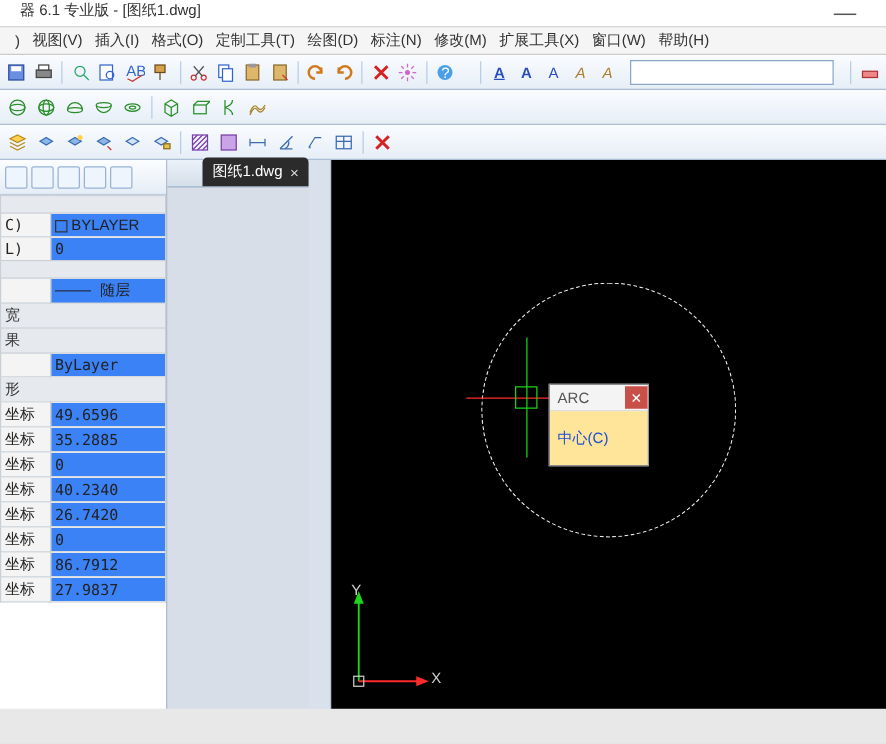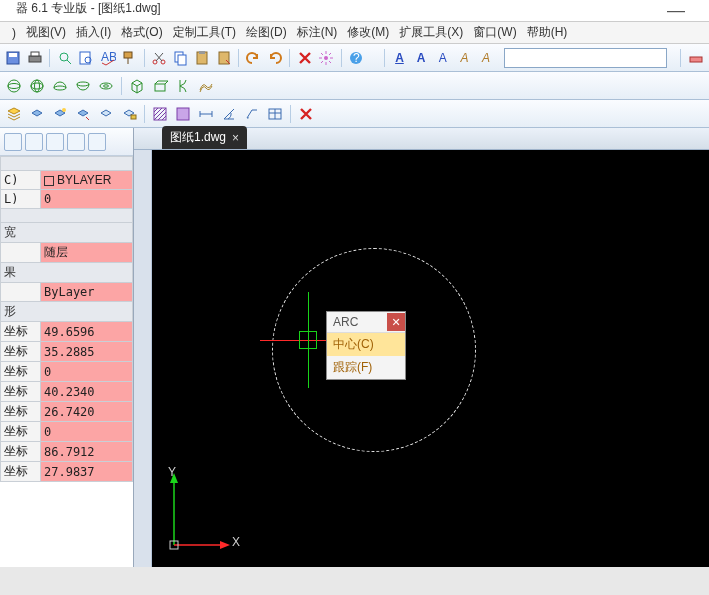--- a/index.html
+++ b/index.html
@@ -11,41 +11,41 @@
 .toolbar{background:linear-gradient(#fafcff,#e6eef7);border-bottom:1px solid #aabfd6;display:flex;align-items:center;padding:2px 4px;height:28px;gap:3px}
 .toolbar .btn{width:20px;height:20px;display:flex;align-items:center;justify-content:center;border:1px solid transparent;border-radius:2px}
 .toolbar .sep{width:1px;height:18px;background:#b7cde4;margin:0 2px}
 .toolbar .bigcombo{width:176px;height:20px;background:#fff;border:1px solid #8aa7c7;margin-left:6px}
 .main{display:flex;height:calc(100% - 156px)}
 .left{width:134px;background:#f2f4f7;border-right:1px solid #99a8bb;display:flex;flex-direction:column;overflow:hidden}
 .left .iconrow{height:28px;background:linear-gradient(#fbfdff,#e6edf6);border-bottom:1px solid #c2cfde;display:flex;align-items:center;gap:3px;padding:0 4px}
 .left .iconrow .ib{width:18px;height:18px;border:1px solid #98b3d4;background:#eef5fc;border-radius:2px}
 .propgrid{flex:1;overflow-y:auto;background:#fff}
 .propgrid table{width:100%;border-collapse:collapse}
-.propgrid td{border:1px solid #c9cfd6;height:19px;padding:1px 3px;font-family:SimSun,monospace;font-size:12px;color:#222;background:#fca5a5;white-space:nowrap;overflow:hidden}
+.propgrid td{border:1px solid #c9cfd6;height:19px;padding:1px 3px;font-family:SimSun,monospace;font-size:12px;color:#222;background:#3b82f6;white-space:nowrap;overflow:hidden}
 .propgrid td.lab{width:40px;background:#f4f4f4}
 .propgrid td.hdr{background:#e6e9ee;font-weight:400;color:#333}
 .propgrid td.layerbox{position:relative}
 .propgrid td.layerbox .sw{display:inline-block;width:10px;height:10px;border:1px solid #333;margin-right:3px;vertical-align:middle}
-.canvaswrap{flex:1;display:flex;flex-direction:column;background:#d7dee8;position:relative}
+.canvaswrap{flex:1;display:flex;flex-direction:row;background:#d7dee8;position:relative}
 .gutter{width:18px;background:#d9e1ec;border-right:1px solid #b4c4d8}
 .tabrow{height:22px;background:linear-gradient(#ebf1f9,#d5dfe9);border-bottom:1px solid #9fb3ca;display:flex;align-items:flex-end;padding-left:28px}
 .tabrow .tab{background:#2b2b2b;color:#fff;padding:3px 8px;border-top-left-radius:4px;border-top-right-radius:4px;display:flex;align-items:center;gap:6px}
 .tabrow .tab .x{color:#ddd}
 .stage{flex:1;display:flex;position:relative}
 .viewport{flex:1;background:#000;position:relative;overflow:hidden}
 .dashed-circle{position:absolute;left:280px;top:248px;border:1px dashed #e6e6e6;border-radius:50%}
 .cross-h{position:absolute;background:#ff2a2a;height:1px}
 .cross-v{position:absolute;background:#19d319;width:1px}
 .pickbox{position:absolute;border:1px solid #19d319;width:18px;height:18px}
 .ctxmenu{position:absolute;background:#f4f4f4;border:1px solid #8a8a8a;box-shadow:2px 2px 4px rgba(0,0,0,.35);width:80px}
 .ctxmenu .hd{display:flex;align-items:center;background:#f4f4f4;border-bottom:1px solid #ddd}
 .ctxmenu .hd .t{flex:1;padding:3px 6px;color:#555}
 .ctxmenu .hd .close{width:18px;height:18px;background:#c94f49;color:#fff;display:flex;align-items:center;justify-content:center;font-size:11px}
-.ctxmenu .item{padding:3px 6px;color:#a16207}
+.ctxmenu .item{padding:13px 6px;color:#1d4ed8}
 .ctxmenu .item.sel{background:#ffe59a}
 .ucs{position:absolute;left:10px;bottom:12px;width:80px;height:90px}
 .ucs .ylab{position:absolute;left:6px;top:0;color:#cfcfcf}
 .ucs .xlab{position:absolute;left:70px;top:70px;color:#cfcfcf}
 svg{display:block}
 </style>
 </head>
 <body>
 
 <div class="titlebar">
@@ -353,25 +353,25 @@
             <td class="layerbox"><span class="sw"></span><span>BYLAYER</span></td>
             </tr>
         <tr>
               <td class="lab">L)</td>
             <td>0</td>
             </tr>
         <tr>
               <td class="hdr" colspan="2" style="height:14px"></td>
             </tr>
         <tr>
+              <td class="lab"></td>
+            <td>———— 随层</td>
+            </tr>
+        <tr>
               <td class="hdr" colspan="2">宽</td>
-            </tr>
-        <tr>
-              <td class="lab"></td>
-            <td>随层</td>
             </tr>
         <tr>
               <td class="hdr" colspan="2">果</td>
             </tr>
         <tr>
               <td class="lab"></td>
             <td>ByLayer</td>
             </tr>
         <tr>
               <td class="hdr" colspan="2">形</td>
@@ -423,27 +423,26 @@
     <div class="stage">
       <div class="gutter"></div>
       <div class="viewport">
 
         <div class="dashed-circle" id="dcircle" style="width: 204px; height: 204px; left: 120px; top: 98px;"></div>
 
         <div class="cross-h" id="ch" style="left: 108px; top: 190px; width: 96px;"></div>
         <div class="cross-v" id="cv" style="left: 156px; top: 142px; height: 96px;"></div>
         <div class="pickbox" id="pb" style="left: 147px; top: 181px;"></div>
 
-        <div class="ctxmenu" id="ctx" style="left: 174px; top: 161px;">
+        <div class="ctxmenu" id="ctx" style="left: 174px; top: 179px;">
           <div class="hd">
             <div class="t">ARC</div>
             <div class="close">✕</div>
           </div>
           <div class="item sel">中心(C)</div>
-          <div class="item">跟踪(F)</div>
         </div>
 
         <div class="ucs">
           <div class="ylab">Y</div>
           <div class="xlab">X</div>
           <svg width="80" height="90">
             <line x1="12" y1="80" x2="12" y2="14" stroke="#1bd61b" stroke-width="1.5"></line>
             <polygon points="12,8 8,18 16,18" fill="#1bd61b"></polygon>
             <line x1="12" y1="80" x2="62" y2="80" stroke="#ff2a2a" stroke-width="1.5"></line>
             <polygon points="68,80 58,76 58,84" fill="#ff2a2a"></polygon>

